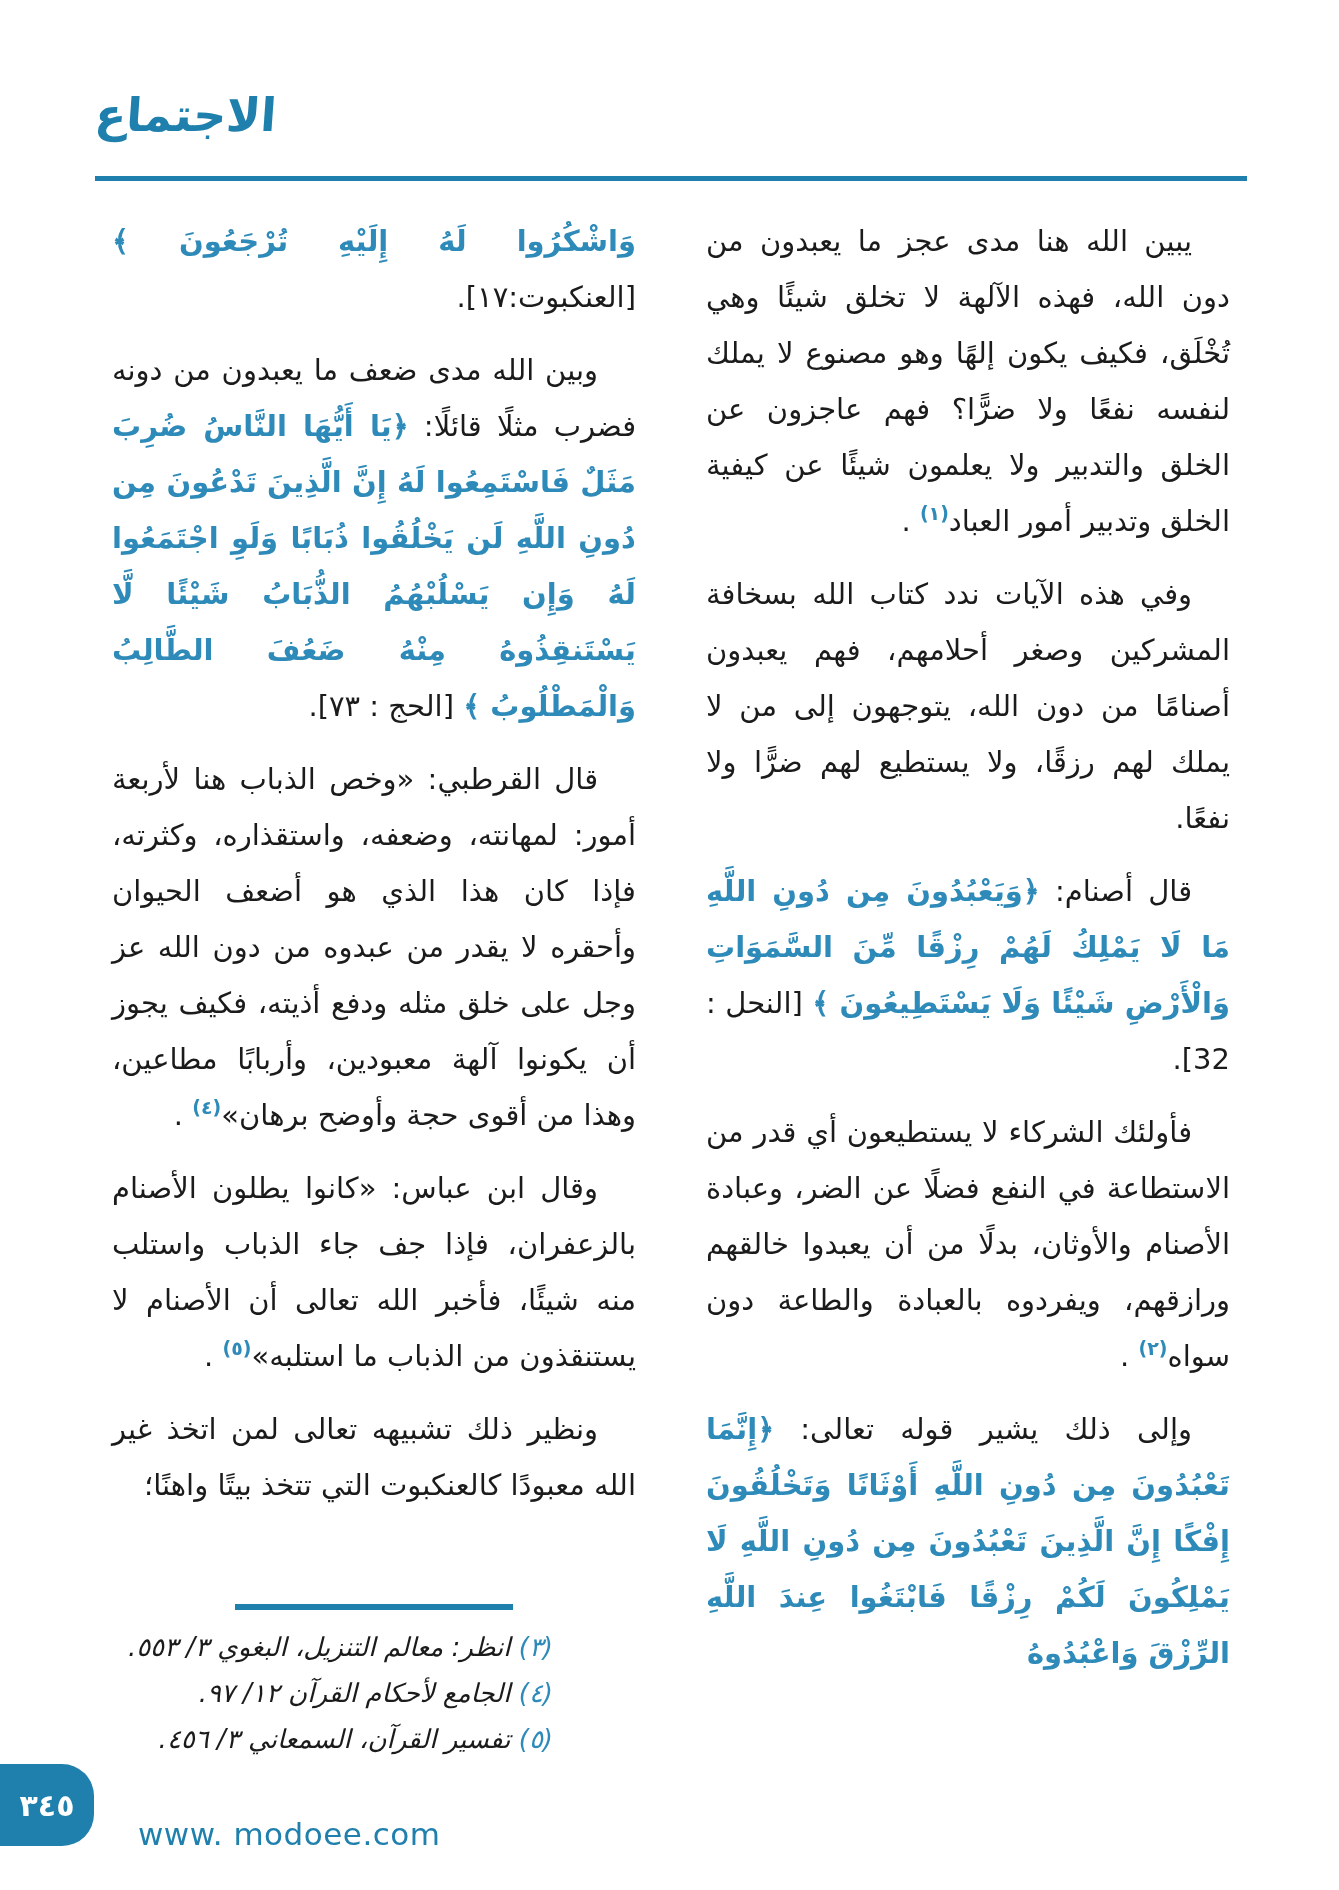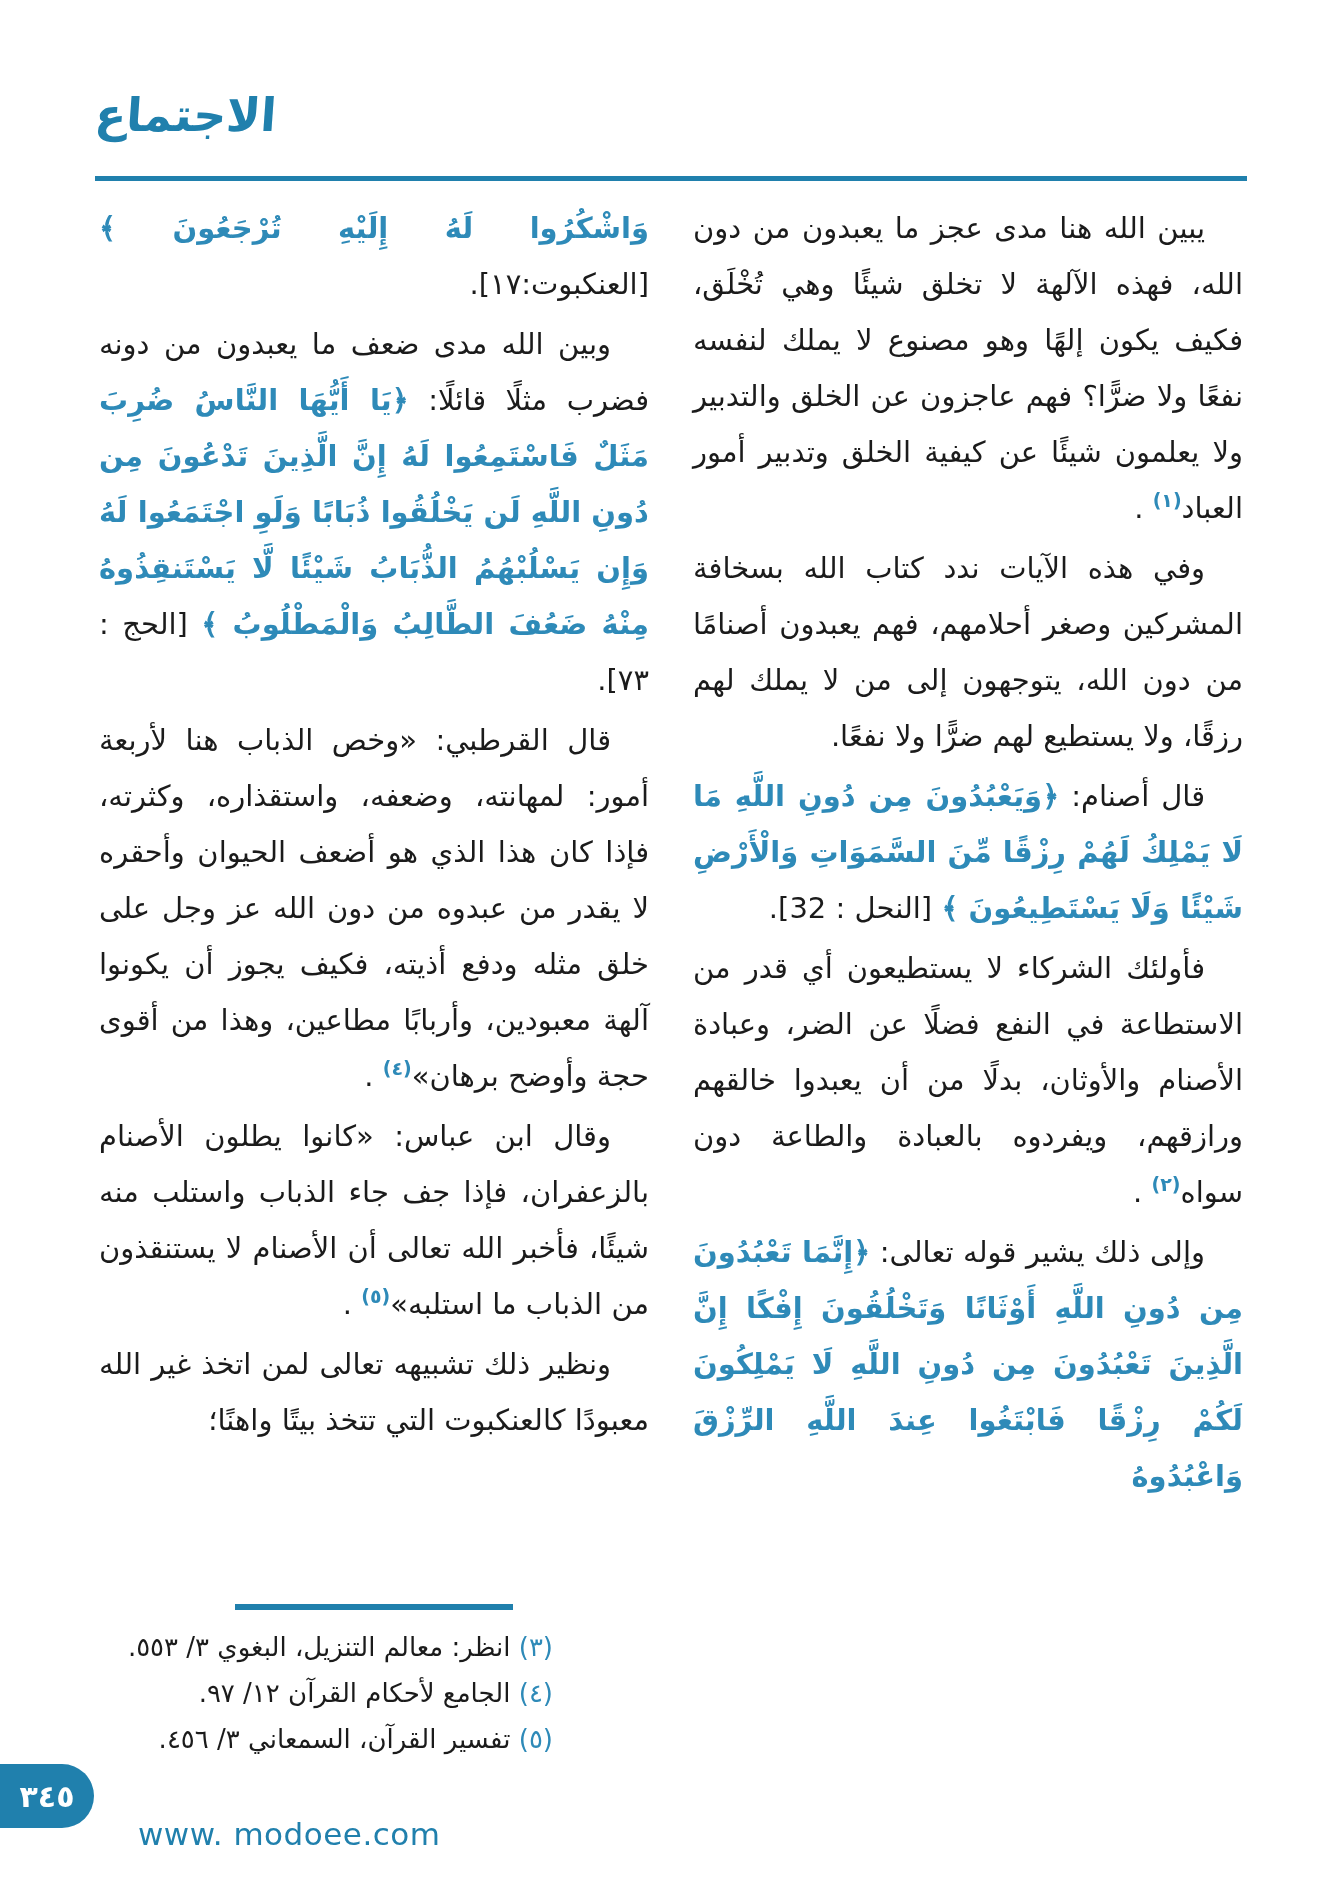--- a/index.html
+++ b/index.html
@@ -25,52 +25,52 @@
     background:var(--accent,#2080ad);border:0;margin:0;
   }
 
   
   .columns{
     position:absolute;top:196px;left:95px;width:1152px;height:1566px;
     display:flex;direction:rtl;gap:36px;
   }
   .column{flex:1;display:flex;flex-direction:column;direction:rtl;}
   .paras p{
-    margin:4px;
+    margin:17px;
     font-size:29px;line-height:56px;
     text-align:justify;text-align-last:right;
     text-indent:38px;
     color:var(--text,#1b1b1b);
   }
   .paras p.noindent{text-indent:0;}
   .t-verse{color:var(--verse,#2e8ab8);font-weight:bold;}
   .t-cite{color:var(--text,#1b1b1b);}
   .t-fnref{
     color:var(--verse,#2e8ab8);
     font-size:19px;vertical-align:super;line-height:0;font-weight:bold;
   }
 
   
   .fn-block{margin-top:auto;}
   .fn-sep{
     width:278px;height:6px;border:0;
     background:var(--accent,#2080ad);
     margin:0 auto 14px auto;
   }
-  .fns{direction:rtl;}
+  .fns{direction:rtl;font-style:italic;}
   .fn{
     font-size:26px;line-height:46px;text-align:right;
     padding-right:58px;text-indent:-58px;
   }
   .column-left .fns{padding-right:100px;}
   .fn-num{color:var(--verse,#2e8ab8);}
 
   
   .page-badge{
-    position:absolute;top:1764px;left:0;width:94px;height:64px;
+    position:absolute;top:1764px;left:0;width:94px;height:82px;
     background:var(--accent,#2080ad);
     border-radius:0 32px 32px 0;
     color:#ffffff;font-size:30px;font-weight:bold;
     display:flex;align-items:center;justify-content:center;
   }
   .site-url{
     position:absolute;top:1816px;left:138px;
     color:var(--accent,#2080ad);
     font-size:31px;letter-spacing:0.5px;
   }

